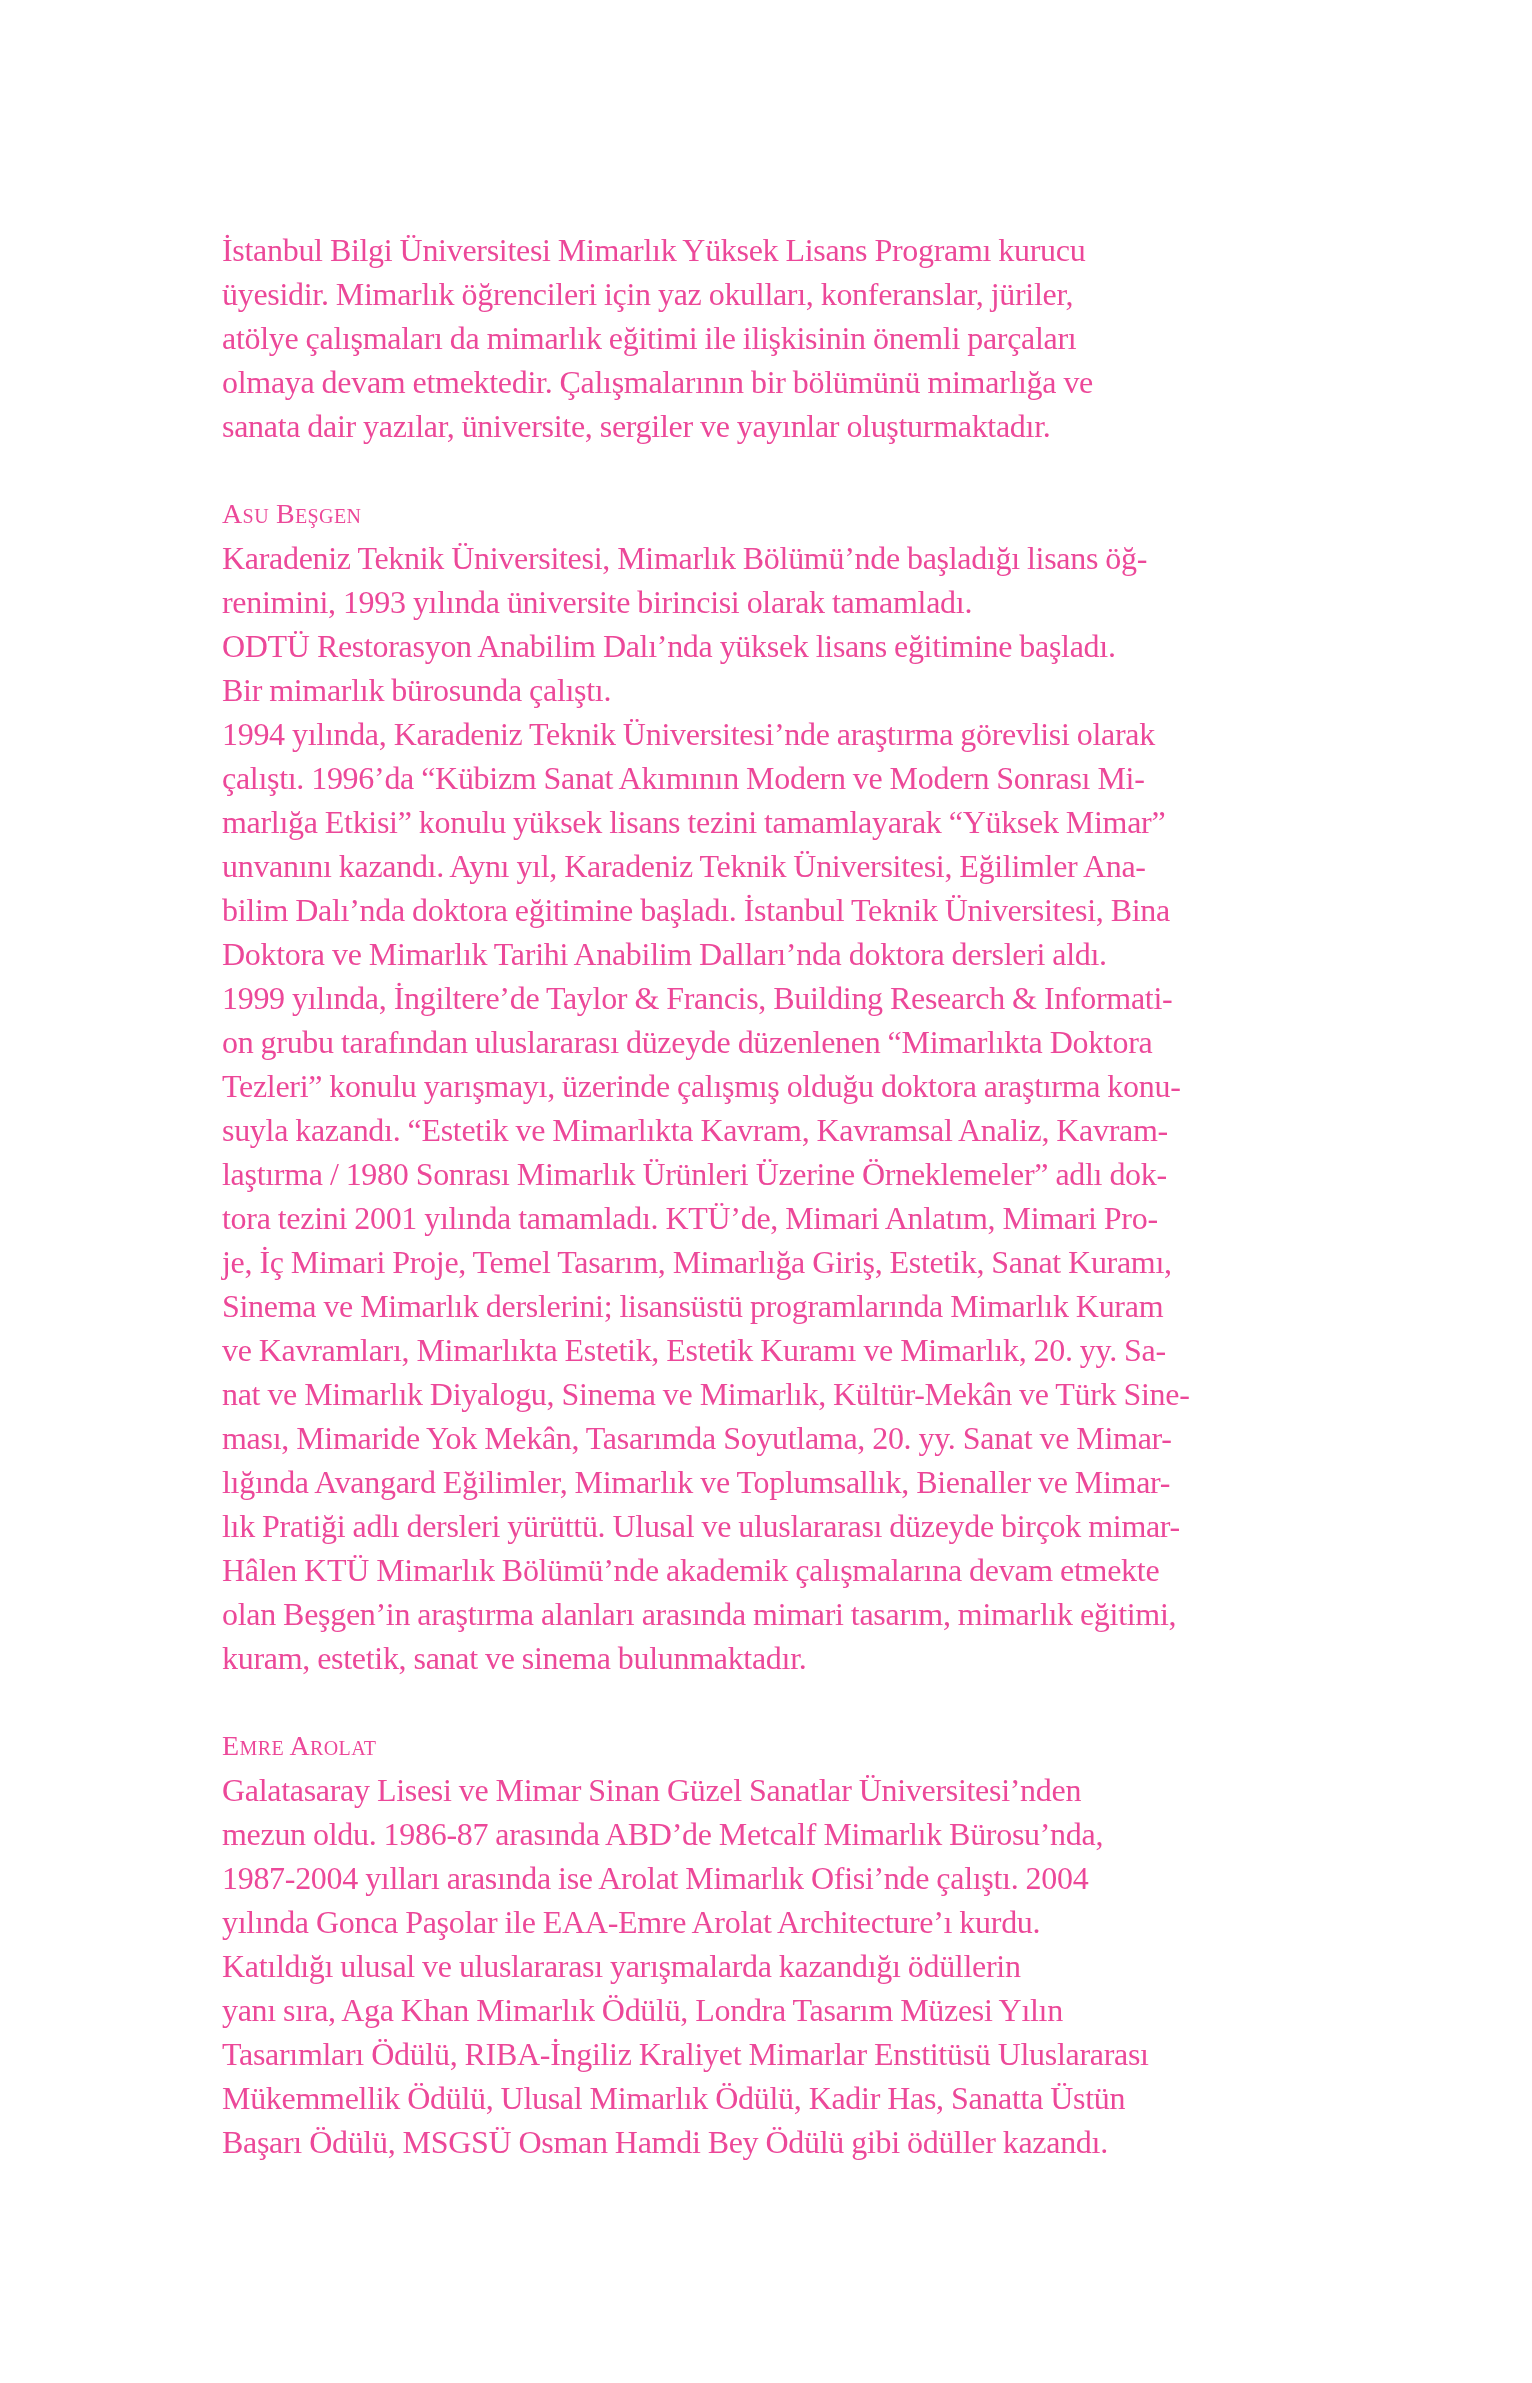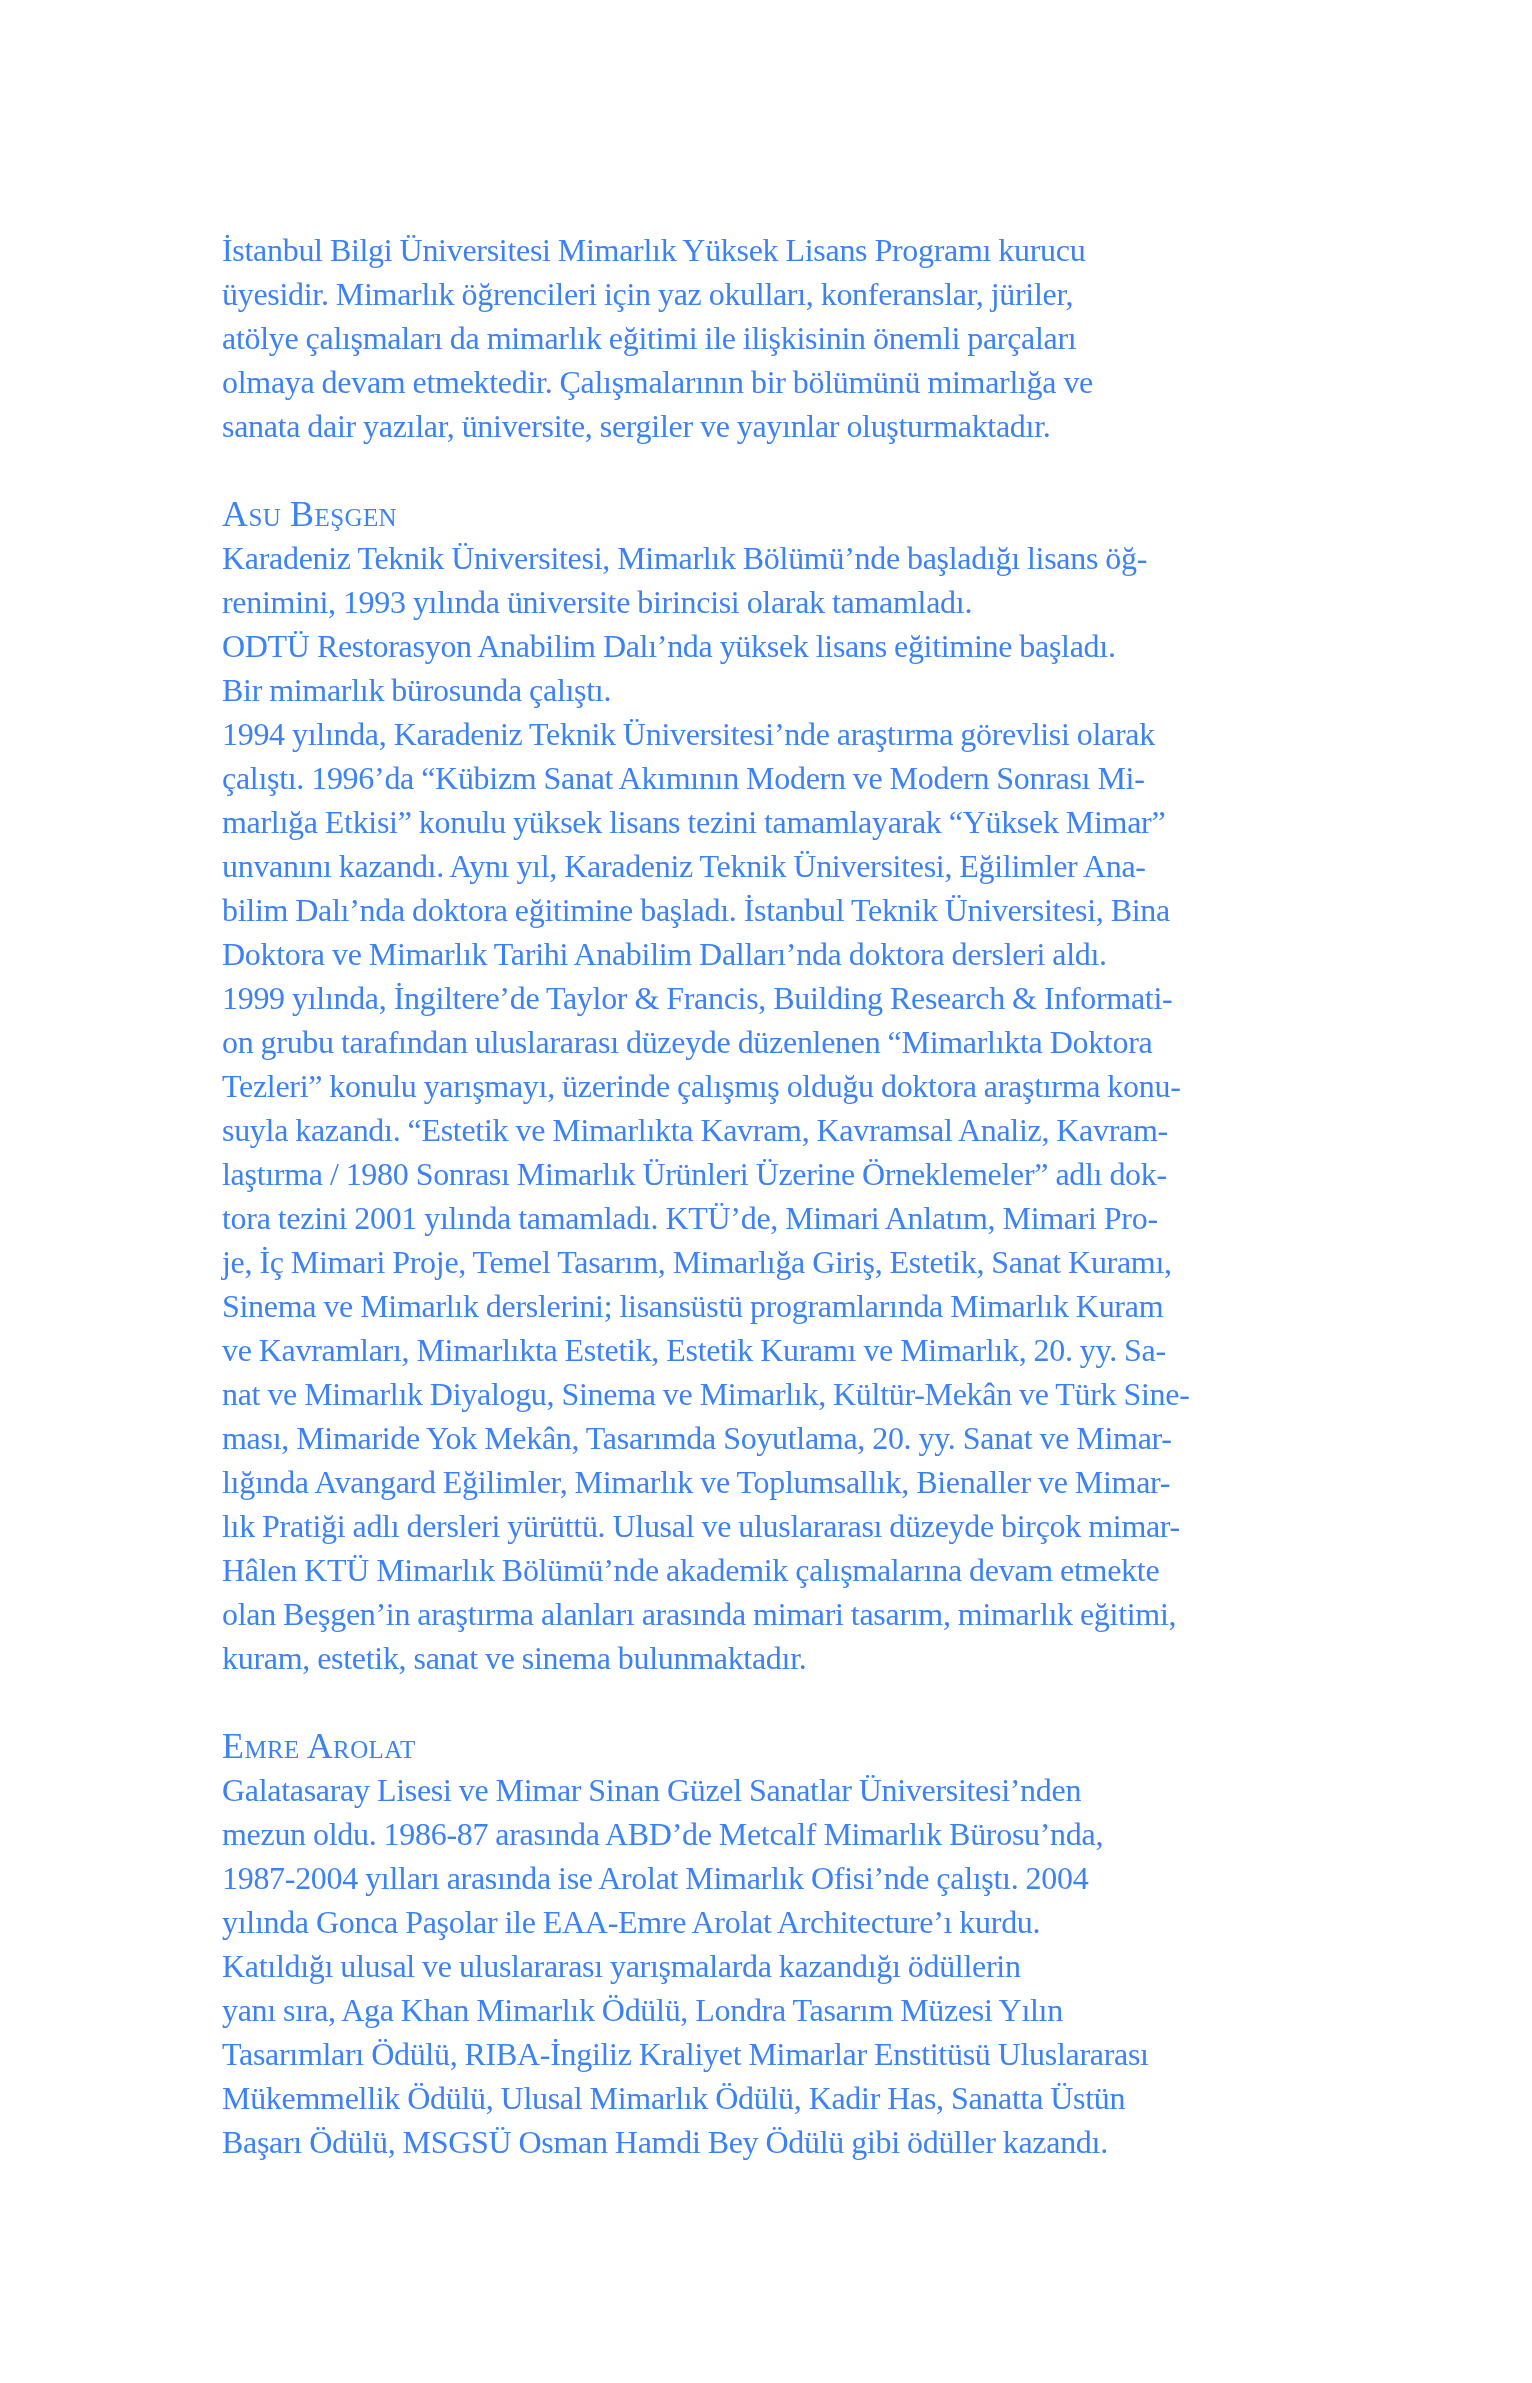--- a/index.html
+++ b/index.html
@@ -14,36 +14,36 @@
       overflow: hidden;
     }
     .page {
       position: absolute;
       left: 222px;
       top: 228px;
       width: 1105px;
       font-family: "Liberation Serif", "DejaVu Serif", serif;
       font-size: 32px;
       line-height: 44px;
-      color: #3b82f6;
+      color: #ec4899;
       letter-spacing: -0.3px;
       word-spacing: -0.5px;
     }
     .line {
       display: block;
       white-space: nowrap;
     }
     .section {
       margin-bottom: 44px;
     }
     .name {
       display: block;
       font-variant: small-caps;
       letter-spacing: 0.4px;
-      font-size: 36px;
+      font-size: 28px;
       line-height: 44px;
     }
   </style>
 </head>
 <body>
 
 <div class="page">
 
   <div class="section">
     <span class="line">İstanbul Bilgi Üniversitesi Mimarlık Yüksek Lisans Programı kurucu</span>

